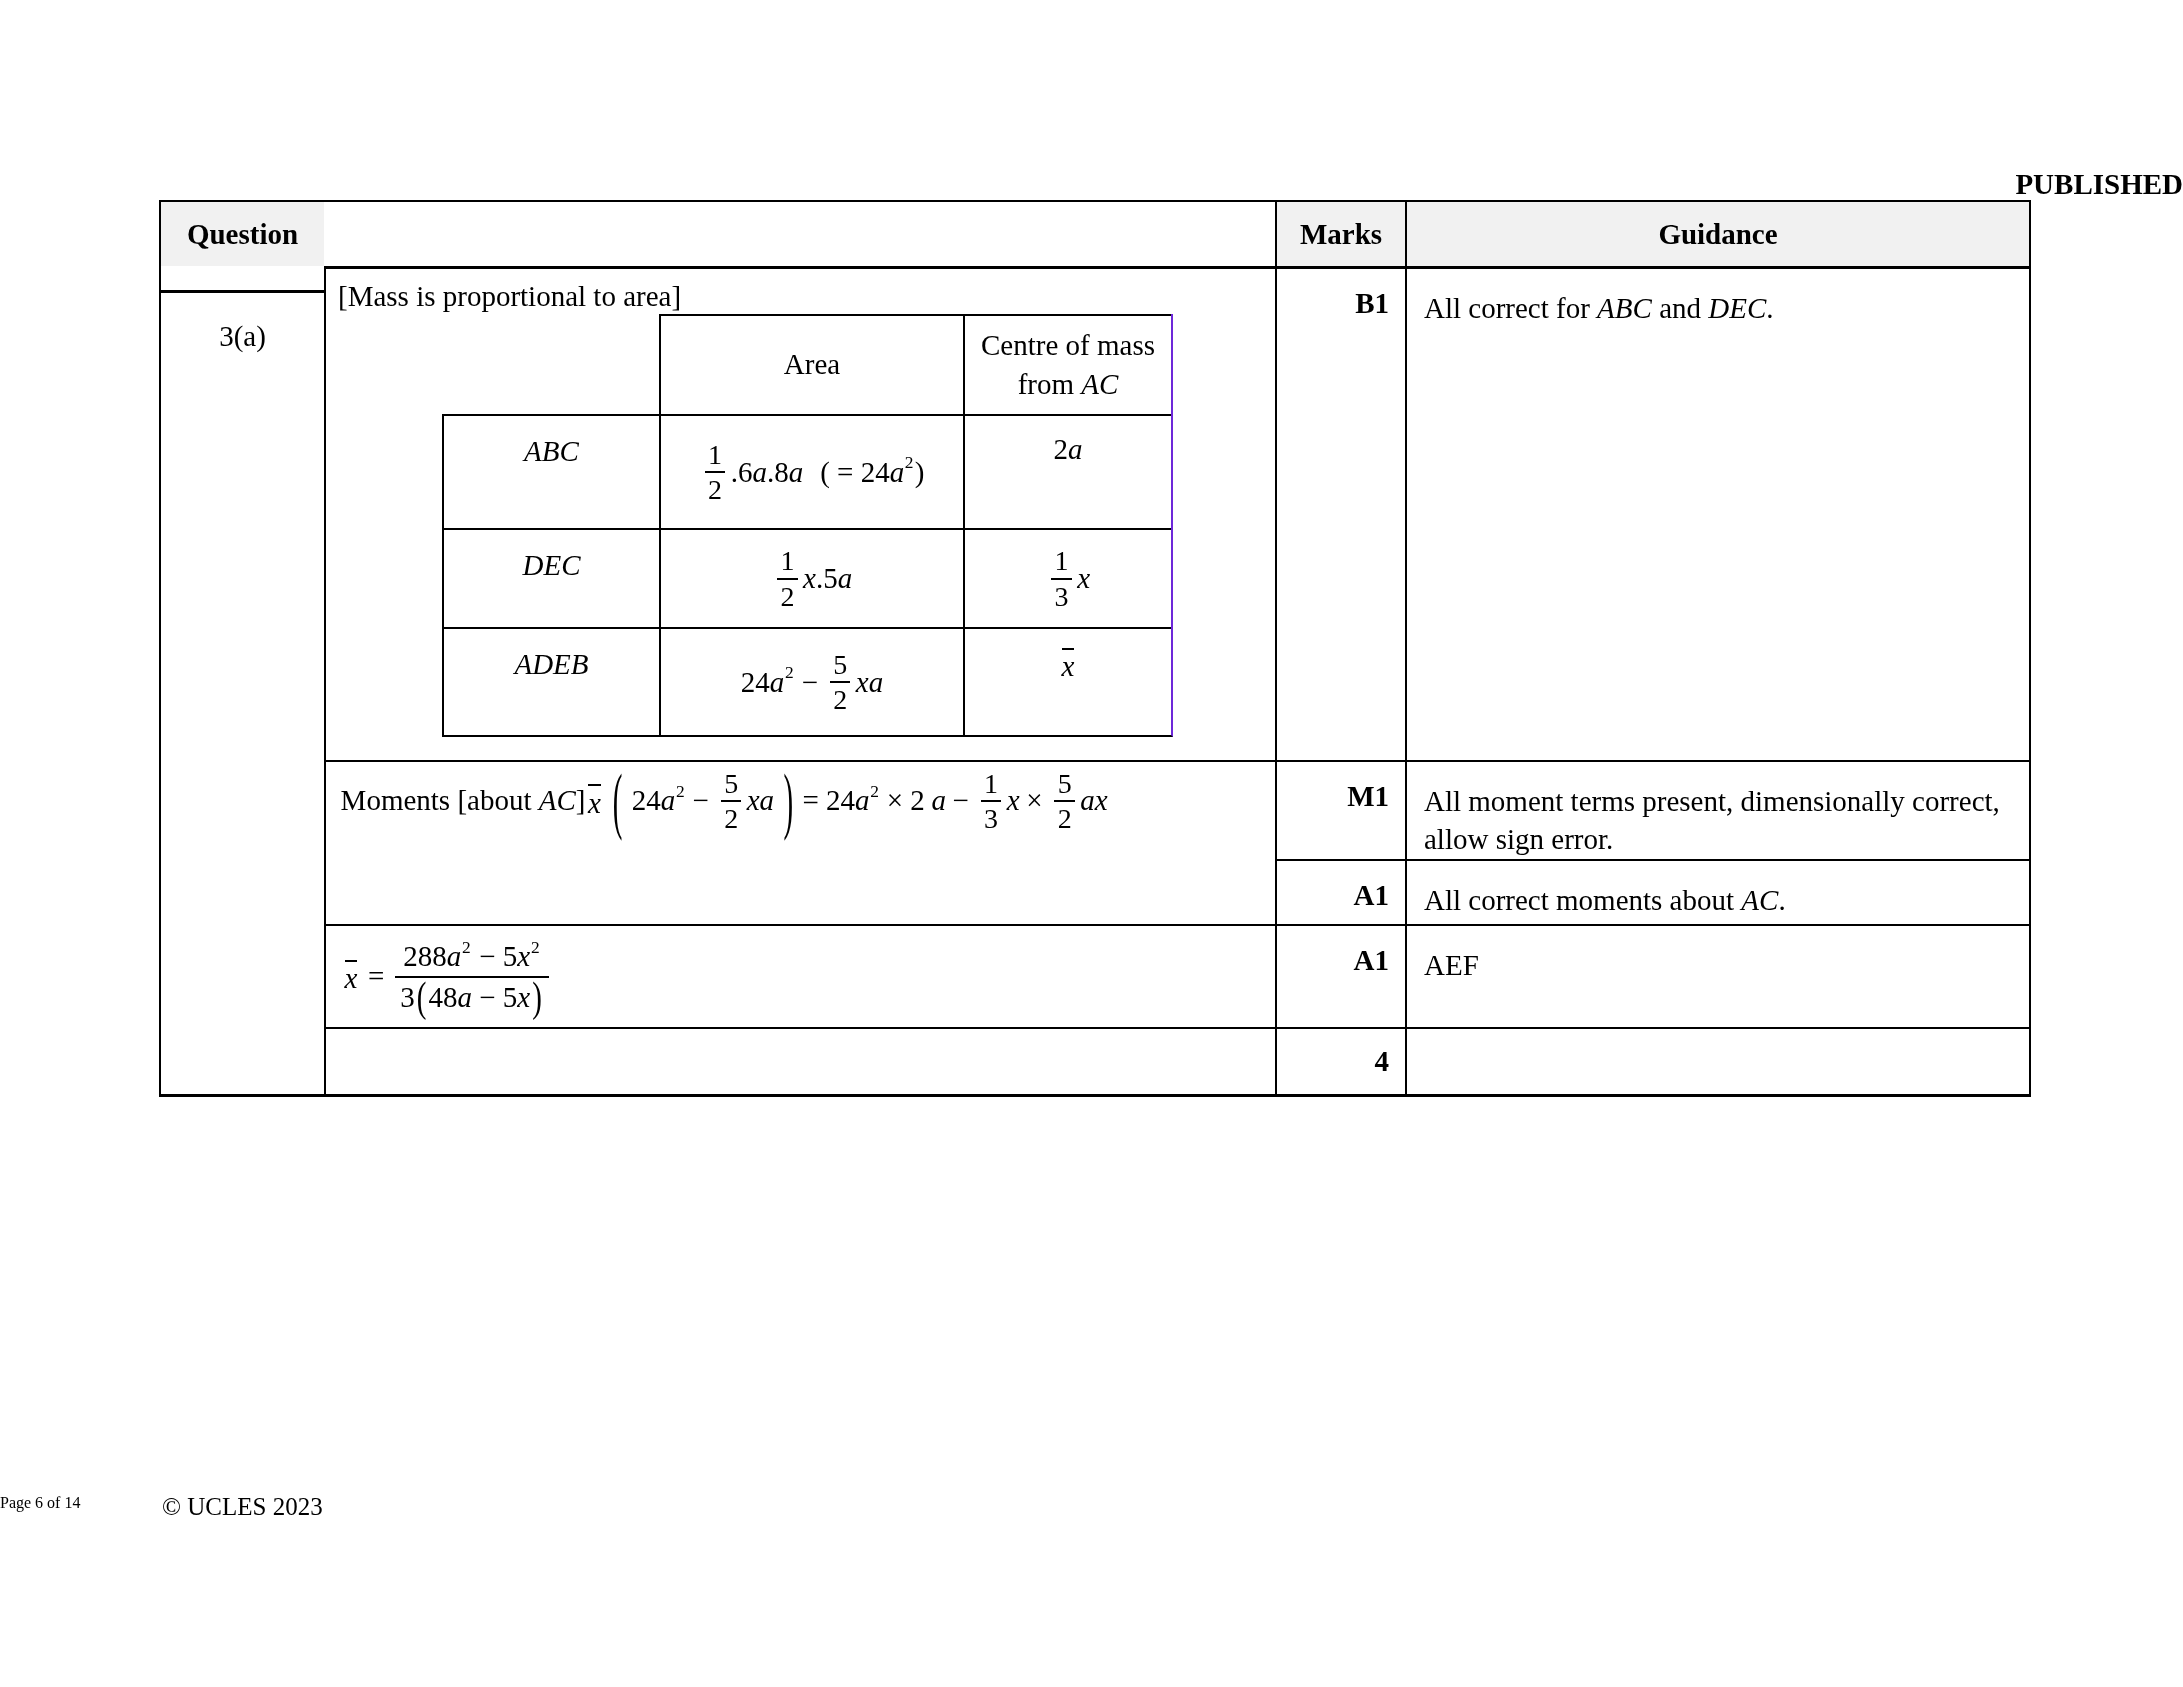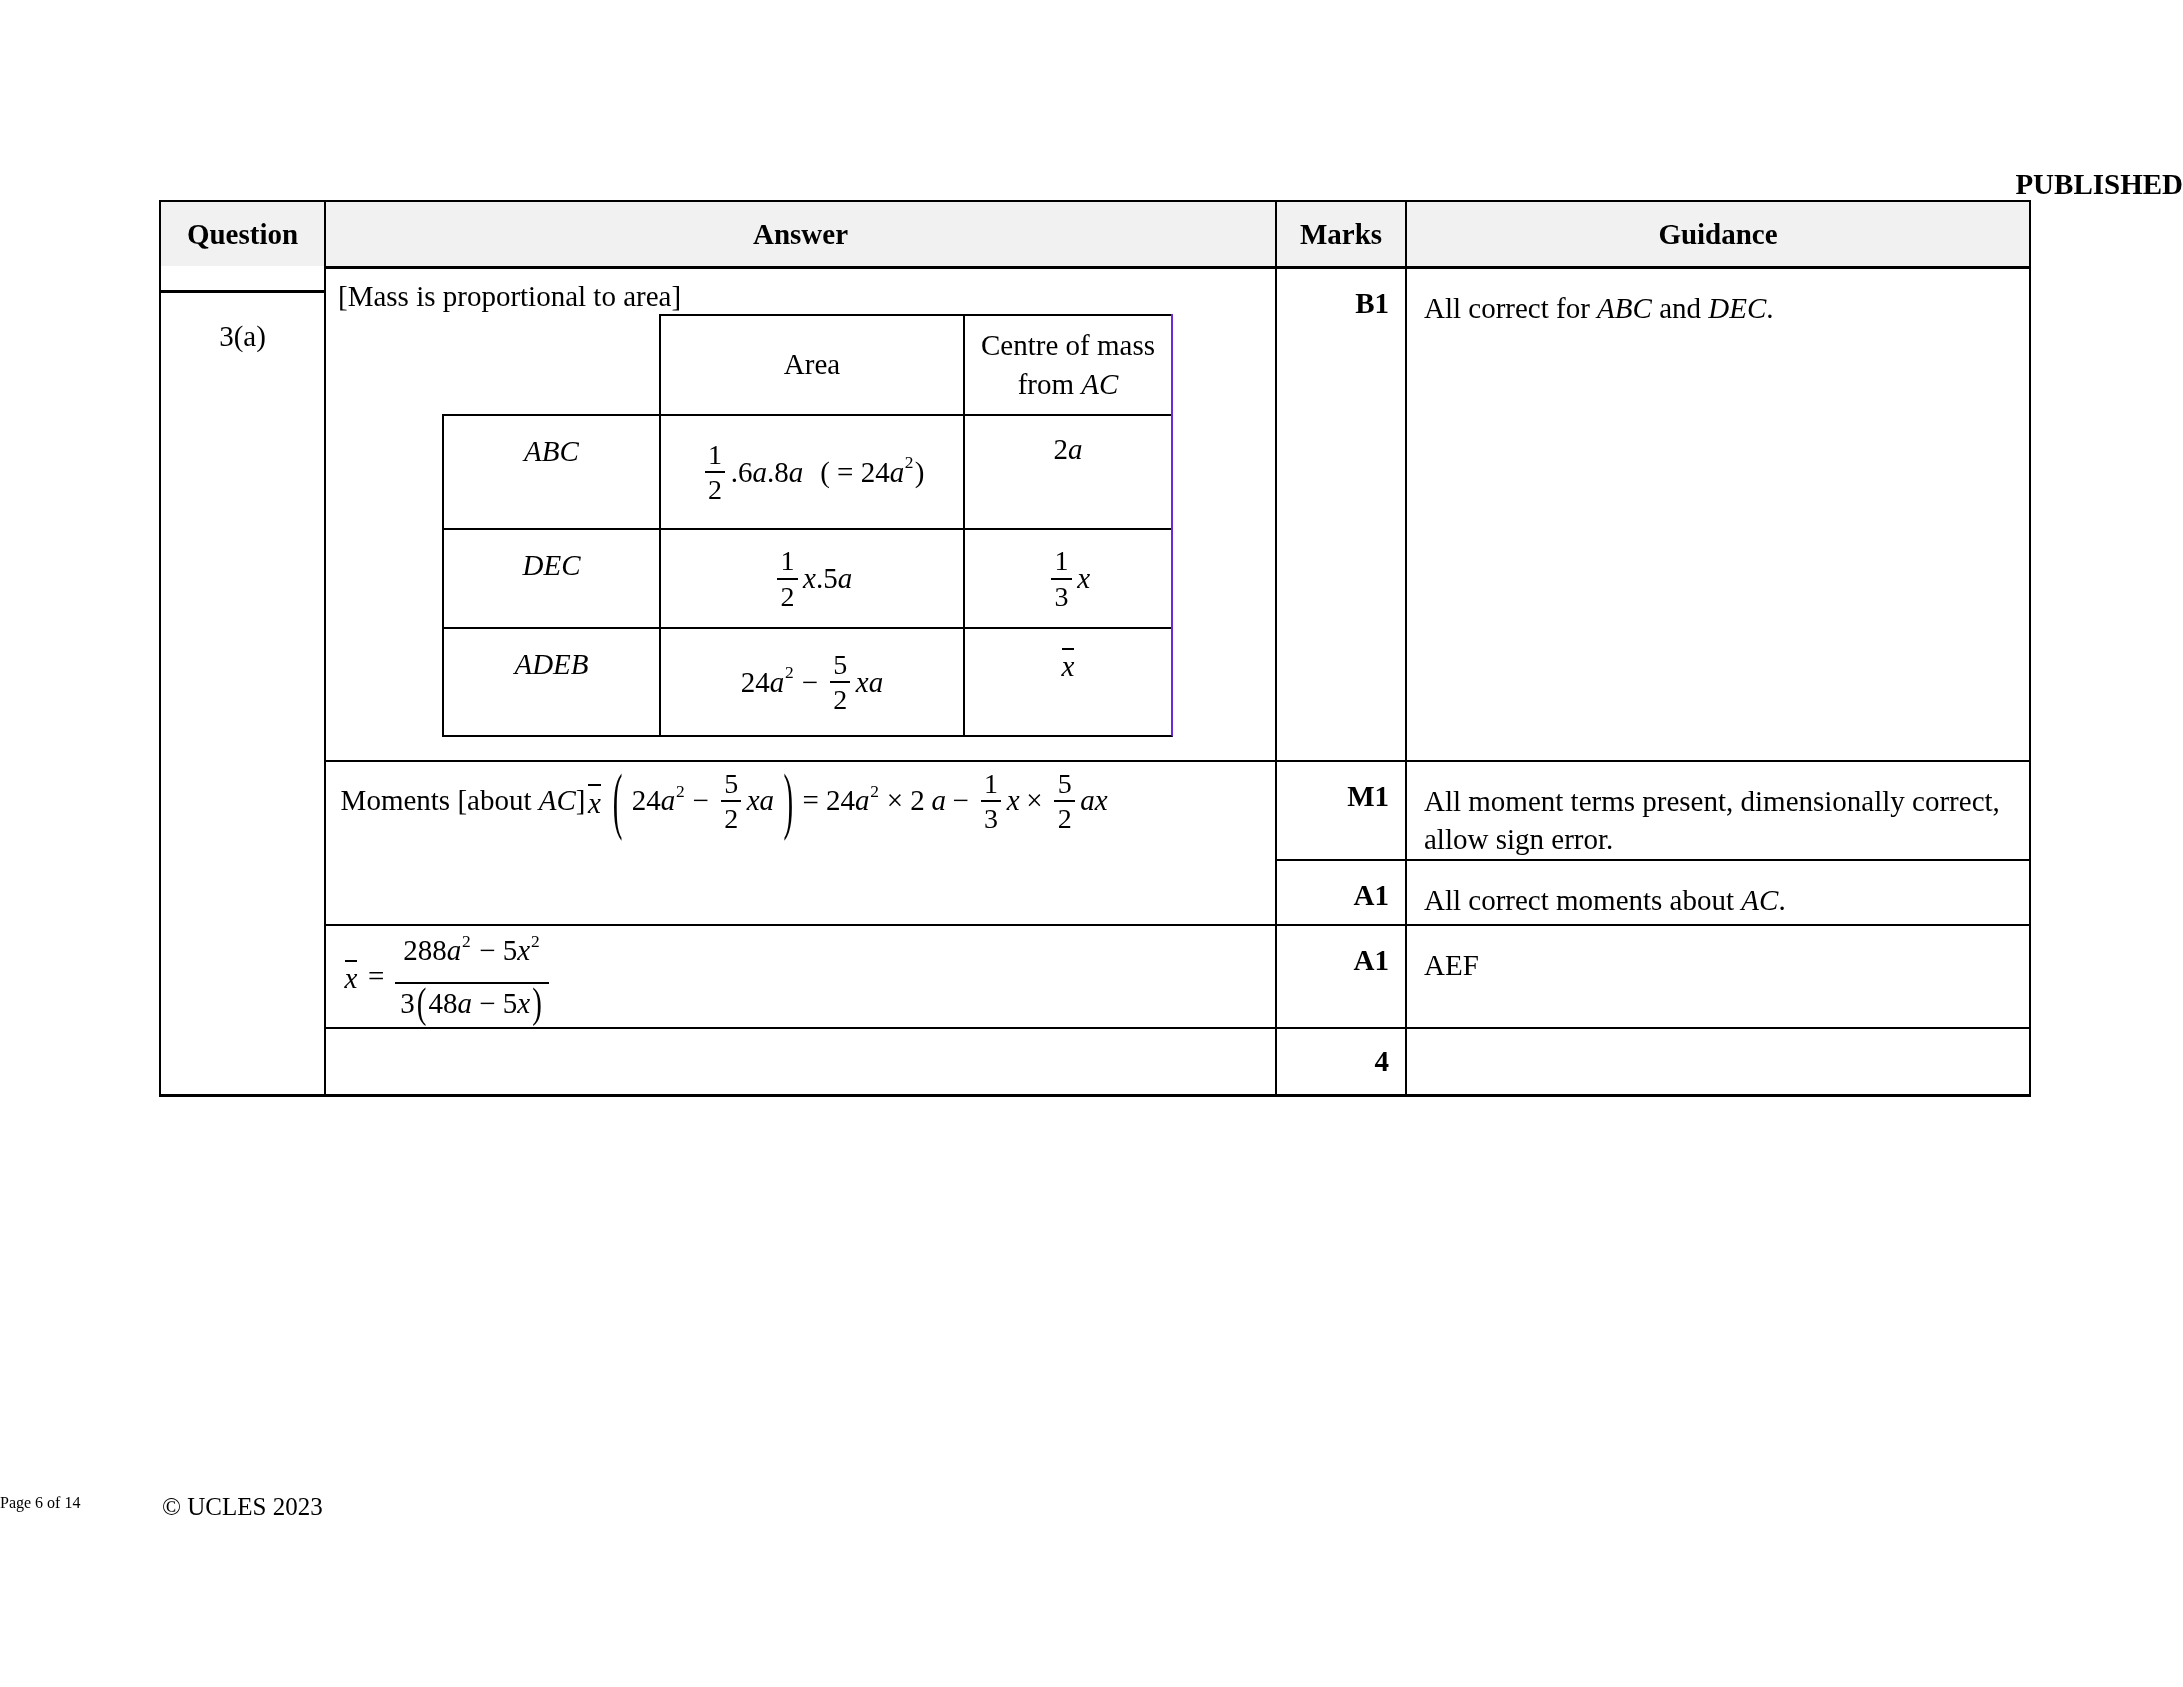--- a/index.html
+++ b/index.html
@@ -73,38 +73,37 @@
   .xbar { display:inline-block; border-top:2px solid #000; padding-top:2.6px;
           font-style:italic; line-height:1; margin:0 2.6px; }
   .op { margin:0 6.6px; }
   .bigp { display:inline-block; transform:scaleY(2.55); margin:0 9.3px; font-weight:400; }
   .mp { display:inline-block; transform:scaleY(1.45); margin:0 2px; }
   .gap { display:inline-block; width:17px; }
   .eqs { margin:0 8px; }
   .dfrac { display:inline-flex; flex-direction:column; align-items:center; margin-left:2.6px; }
   .dfrac .dn, .dfrac .dd { display:flex; align-items:center; justify-content:center;
                            padding:0 5.3px; line-height:1.05; white-space:pre; }
-  .dfrac .dn { padding-bottom:16px; }
+  .dfrac .dn { padding-bottom:4px; }
   .dfrac .dd { border-top:2px solid #000; padding-top:4px; }
 
   
   .footer-copy { position:absolute; left:162px; top:1493px; font-size:25px; }
   .footer-page { position:absolute; left:0; right:14px; top:1494px; text-align:left; font-size:16px; }
 </style>
 </head>
 <body>
 
 <div class="page">
 
   <div class="published">PUBLISHED</div>
 
   <div class="mark-table">
 
     <div class="cell th" style="grid-area:1/1/2/2">Question</div>
-    <div class="cell th bl" style="grid-area:1/2/2/3">Answer</div>
     <div class="cell th bl" style="grid-area:1/3/2/4">Marks</div>
     <div class="cell th bl" style="grid-area:1/4/2/5">Guidance</div>
 
     <div class="cell bt5 qnum" style="grid-area:2/1/7/2">
       <span>3(a)</span>
     </div>
 
     <div class="cell bt5 bl ans-r1" style="grid-area:2/2/3/3">
       <div class="note">[Mass is proportional to area]</div>
 

